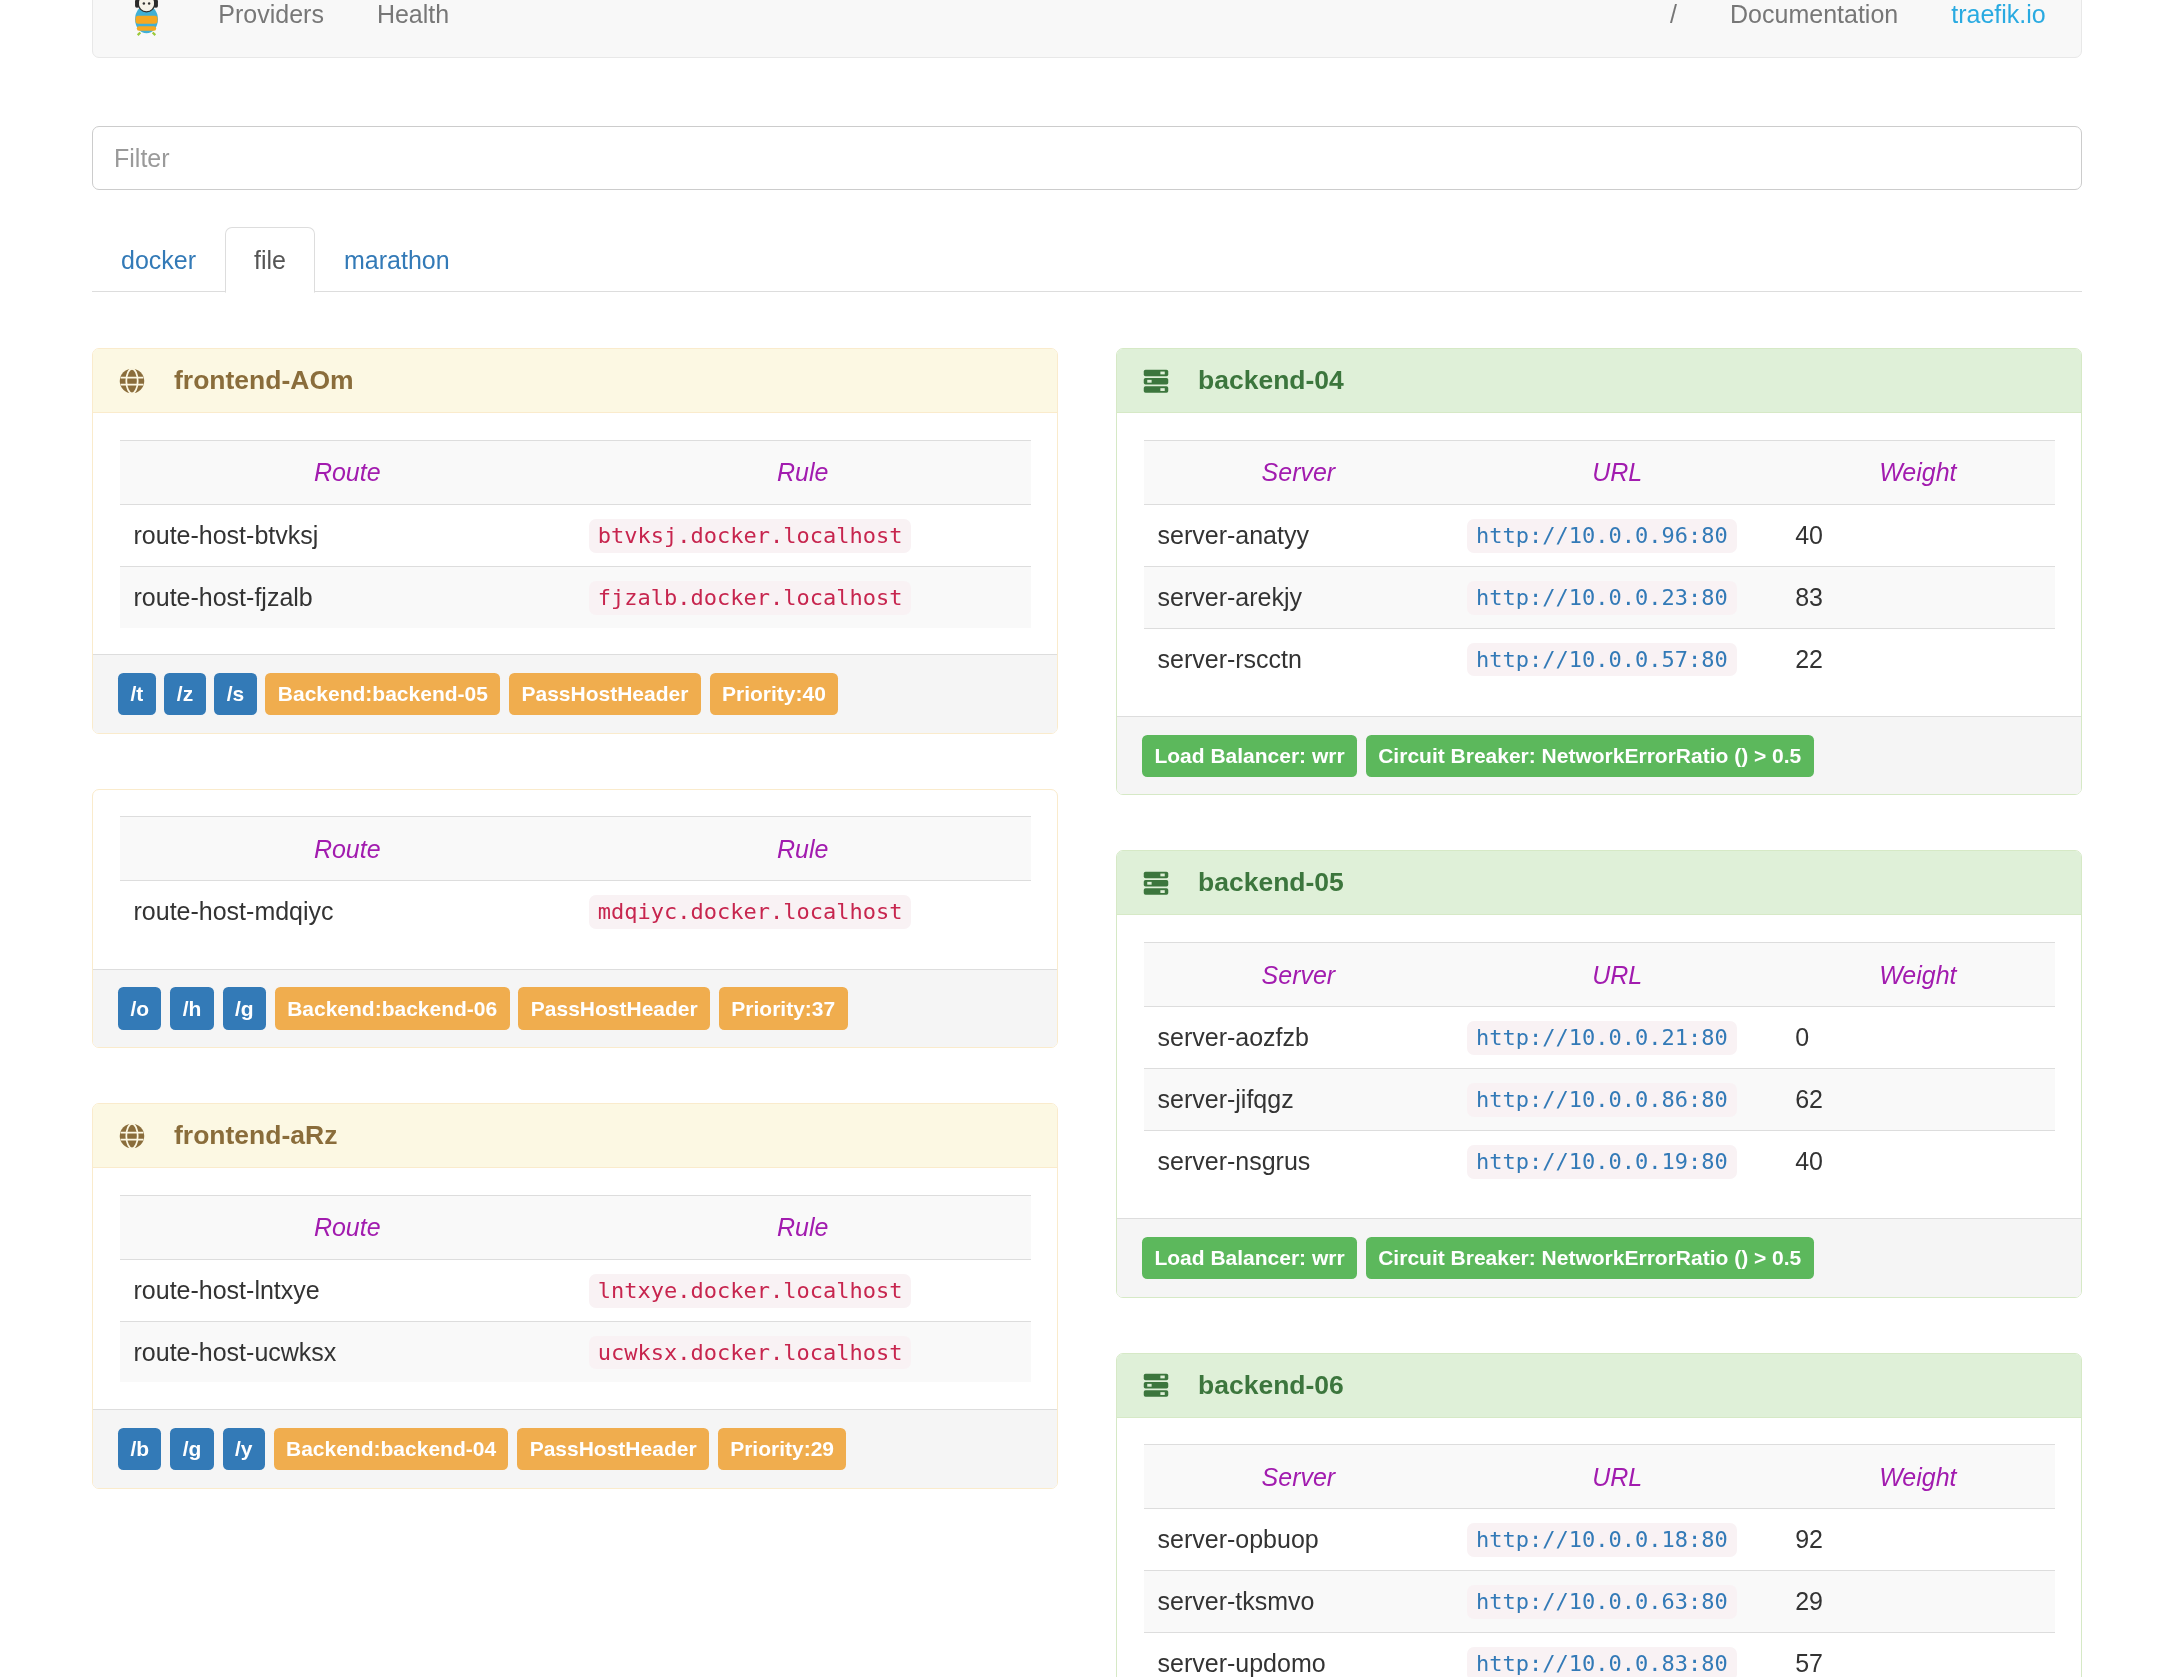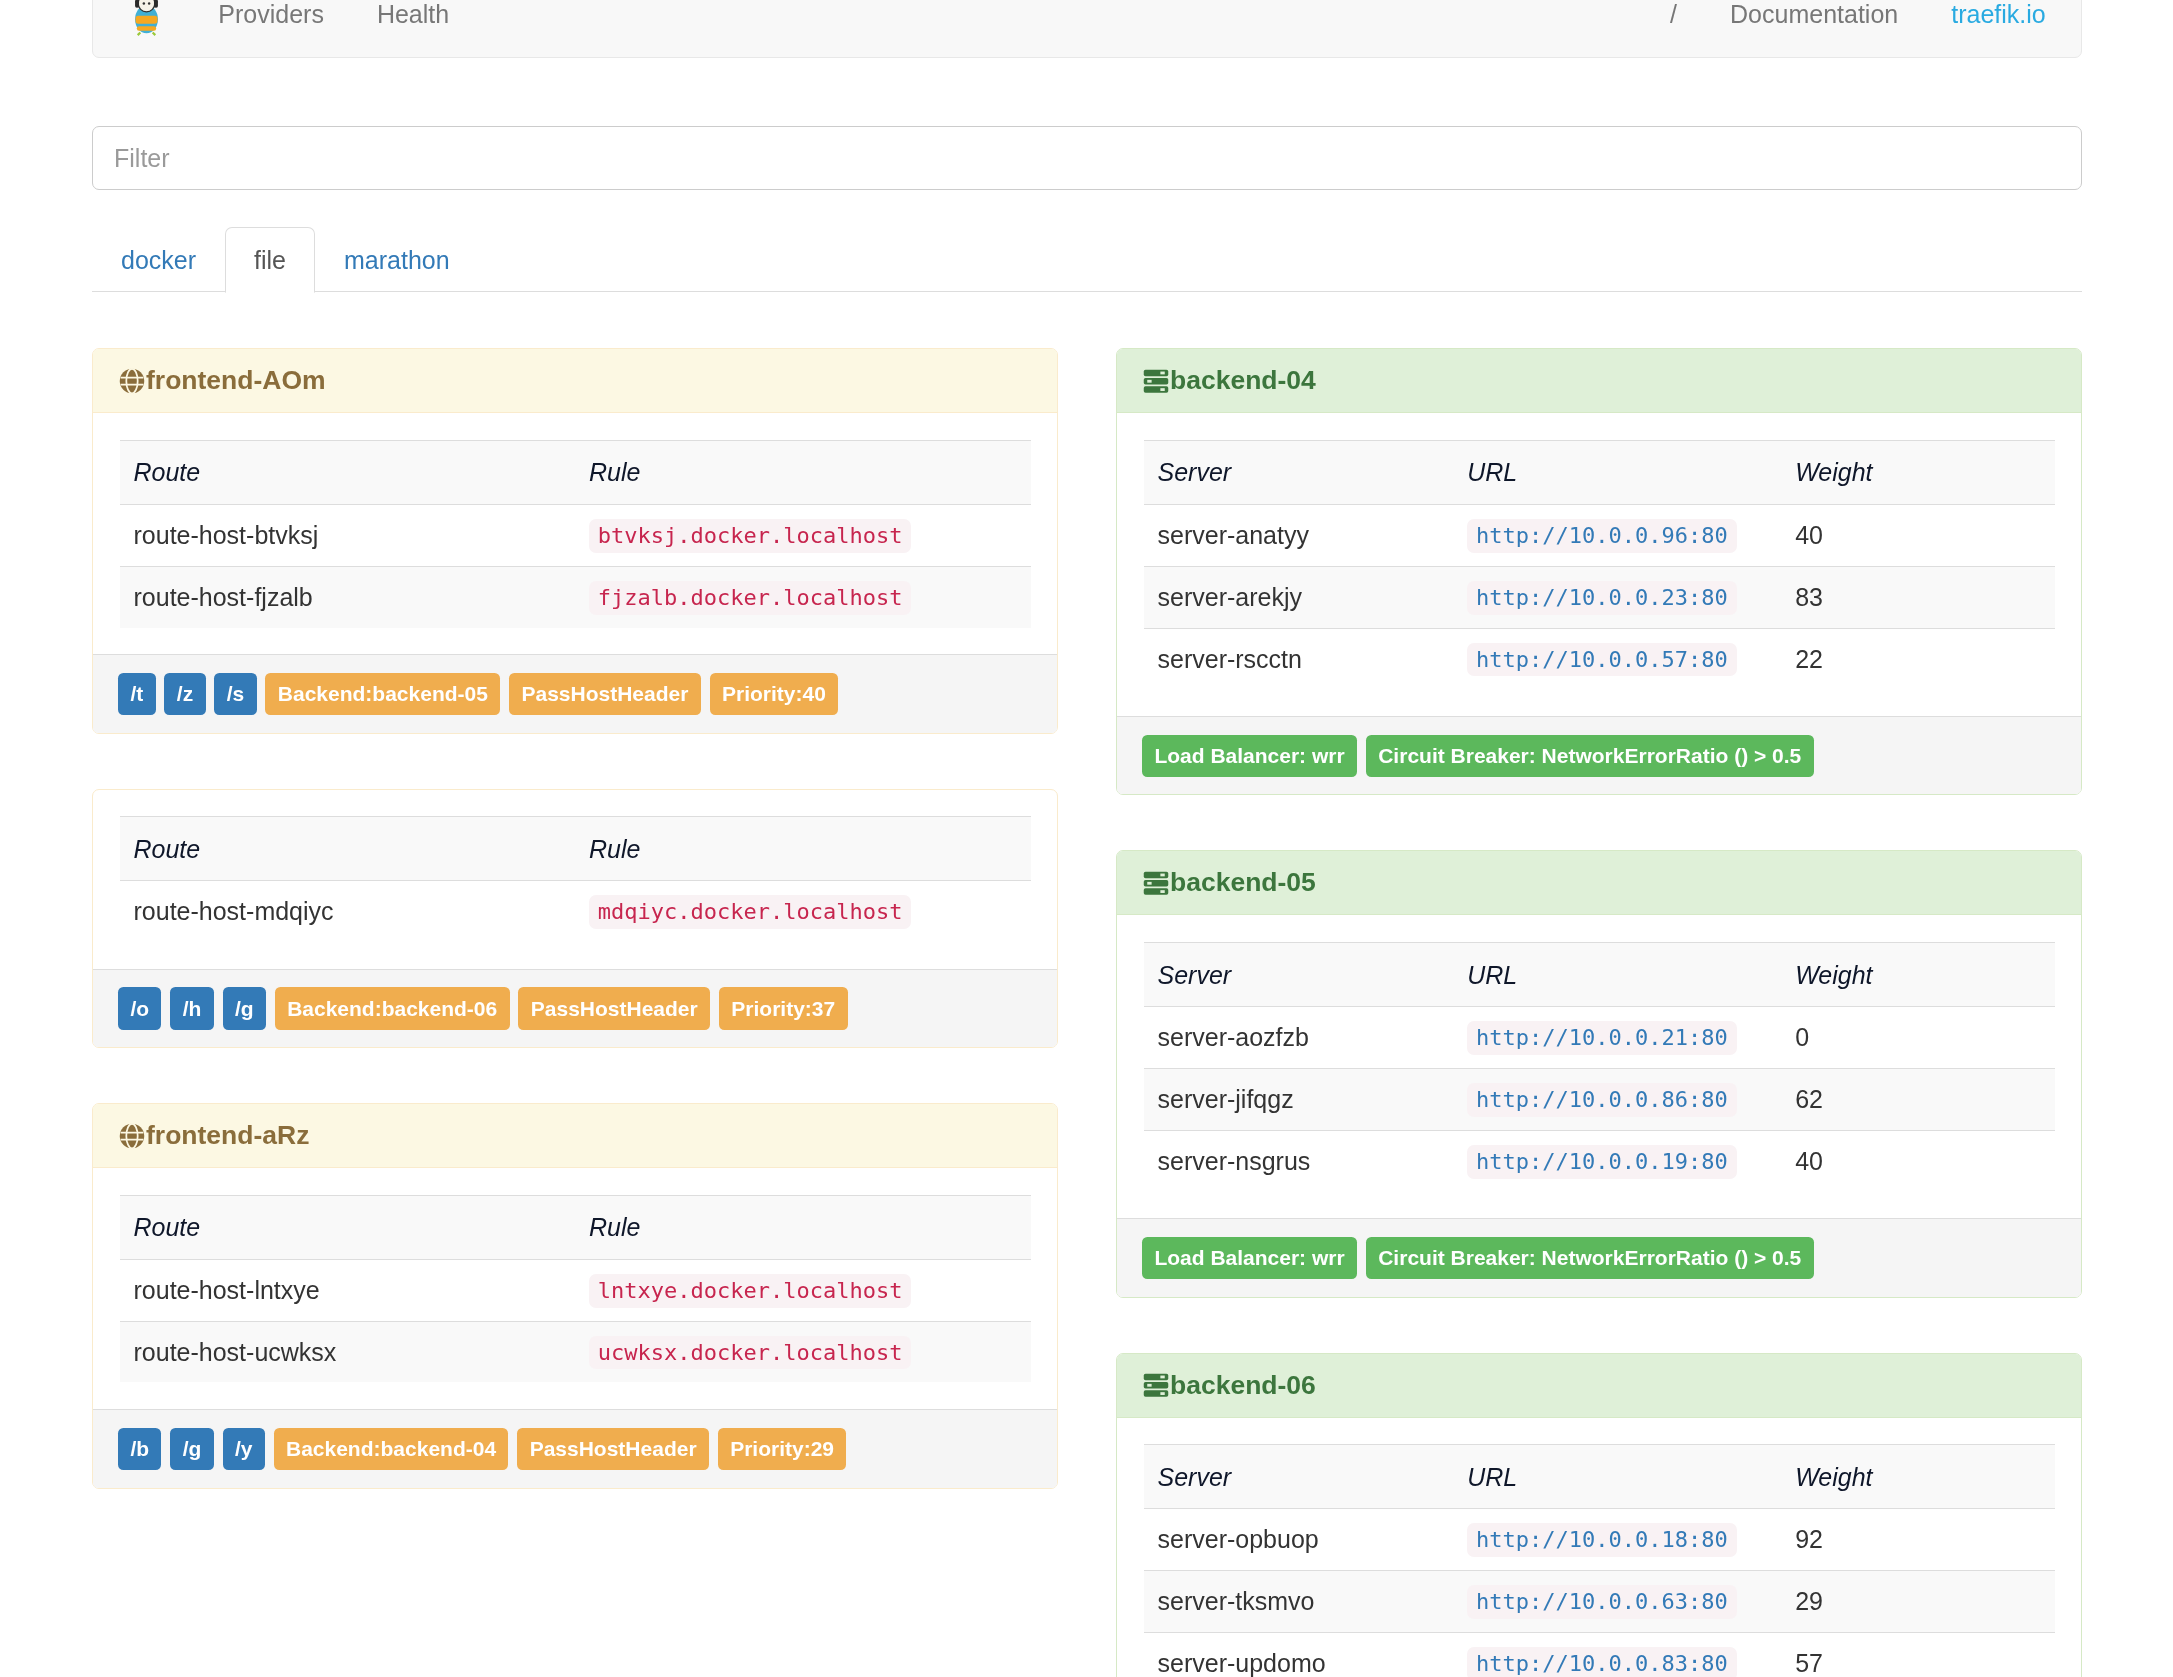--- a/index.html
+++ b/index.html
@@ -59,40 +59,40 @@
   .row { display: flex; margin-top: 56px; align-items: flex-start; }
   .col { width: 50%; }
   .col-left  { padding-right: 29px; }
   .col-right { padding-left: 29px; }
 
   
   .panel { border: 1.8px solid; border-radius: 7px; margin-bottom: 55px; background: #fff; }
   .panel.warning { border-color: #faebcc; }
   .panel.success { border-color: #d6e9c6; }
   .panel-heading {
-    display: flex; align-items: center; gap: 0;
+    display: flex; align-items: center; gap: 28px;
     padding: 16px 25px; font-size: 26.5px; font-weight: bold;
     border-bottom: 1.8px solid transparent; border-radius: 5.3px 5.3px 0 0;
   }
   .warning > .panel-heading { background: #fcf8e3; color: #8a6d3b; border-color: #faebcc; }
   .success > .panel-heading { background: #dff0d8; color: #3c763d; border-color: #d6e9c6; align-items: center; }
   .panel-body { padding: 26.5px; }
   .panel-footer {
     background: #f5f5f5; border-top: 1.8px solid #ddd;
     border-radius: 0 0 5.3px 5.3px; padding: 17.6px 25px;
     display: flex; flex-wrap: wrap; gap: 8.8px; align-items: center;
   }
 
   
   table { width: 100%; border-collapse: collapse; }
   th {
-    font-style: italic; font-weight: normal; text-align: left;
+    font-style: italic; font-weight: normal; text-align: center;
     padding: 17.6px 14px; line-height: 28px;
     border-top: 1.8px solid #ddd; border-bottom: 1.8px solid #ddd;
-    background: #f9f9f9; color: #0f172a;
+    background: #f9f9f9; color: #a21caf;
   }
   td { padding: 12.4px 14px; line-height: 35px; border-top: 1.8px solid #ddd; }
   tbody tr:nth-child(even) { background: #f9f9f9; }
 
   code {
     font-family: "DejaVu Sans Mono", monospace;
     font-size: 22px; padding: 4.4px 8.8px; border-radius: 7px;
     background: #f9f2f4; color: #c7254e; white-space: nowrap;
   }
   code.url { color: #337ab7; }

